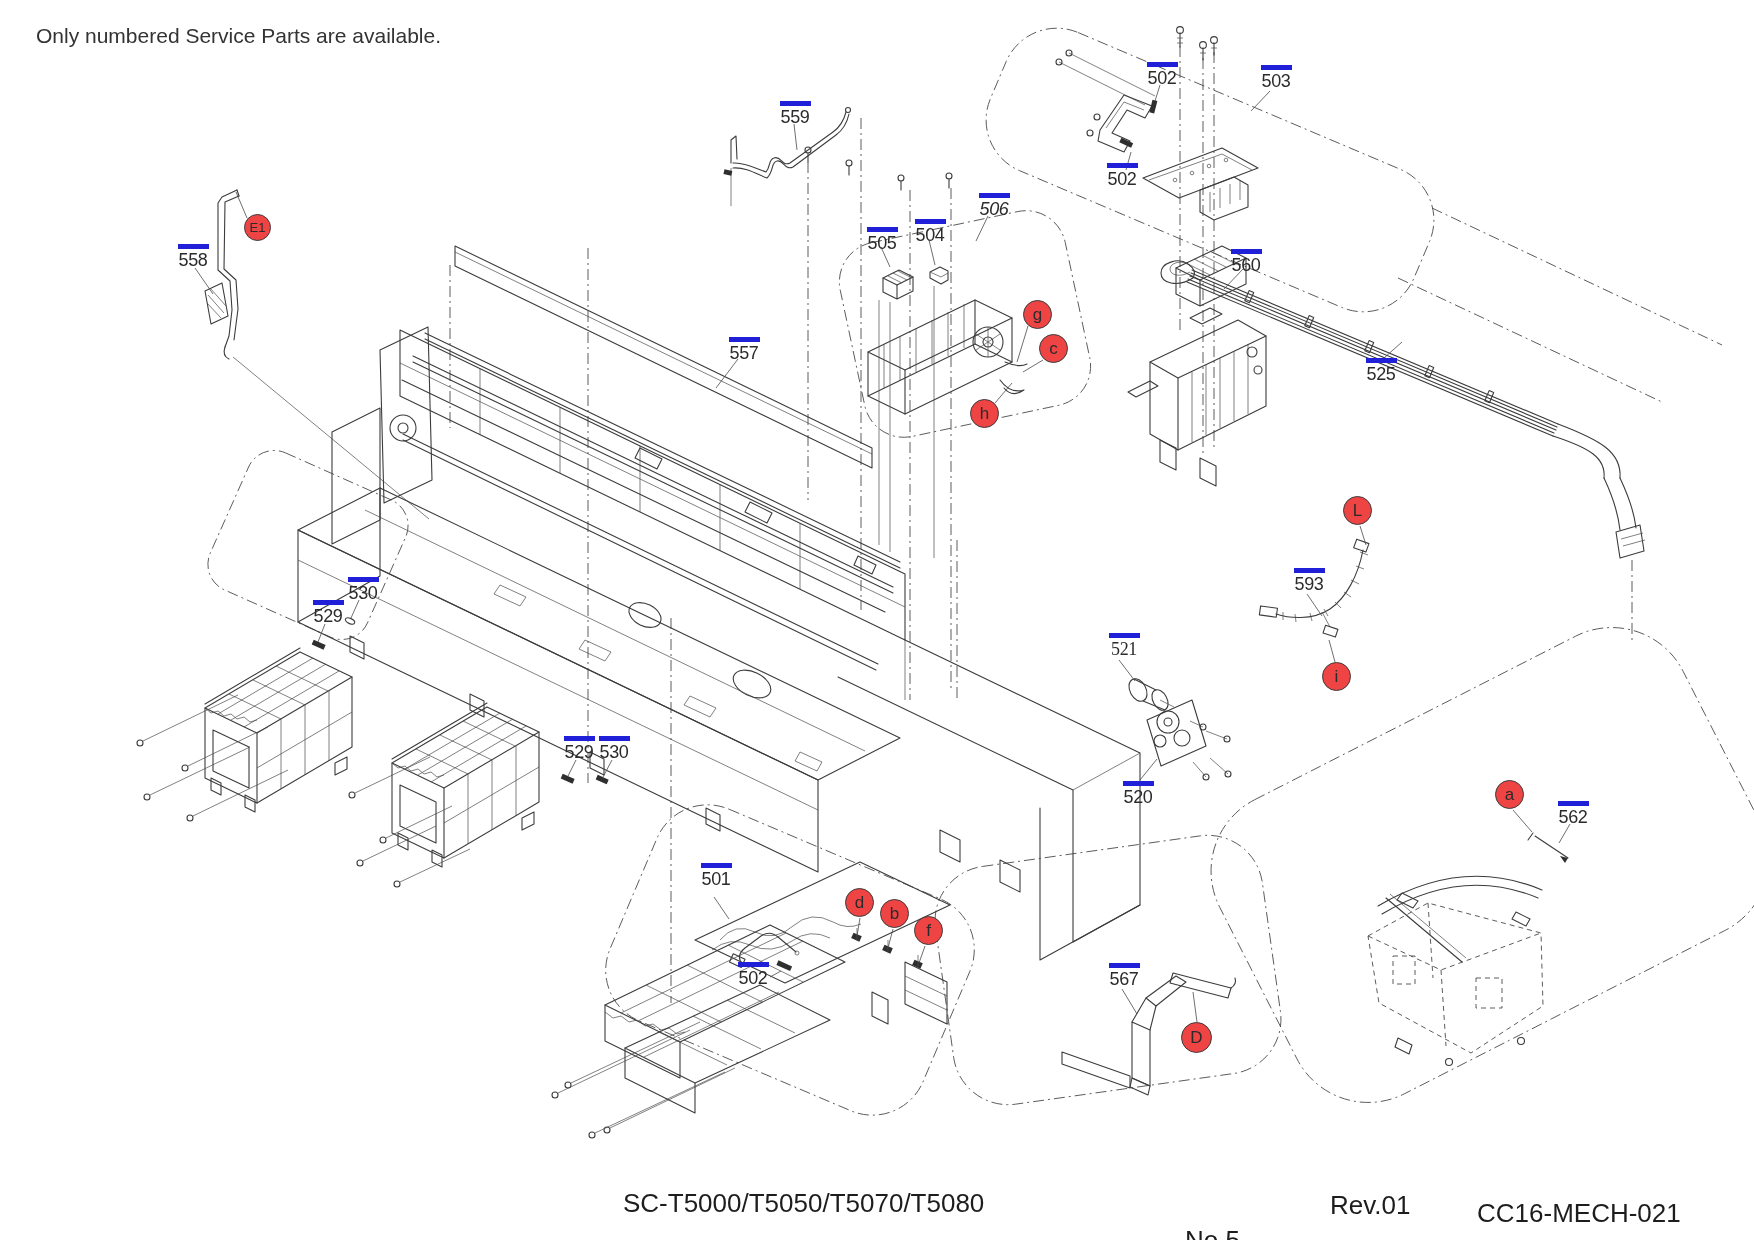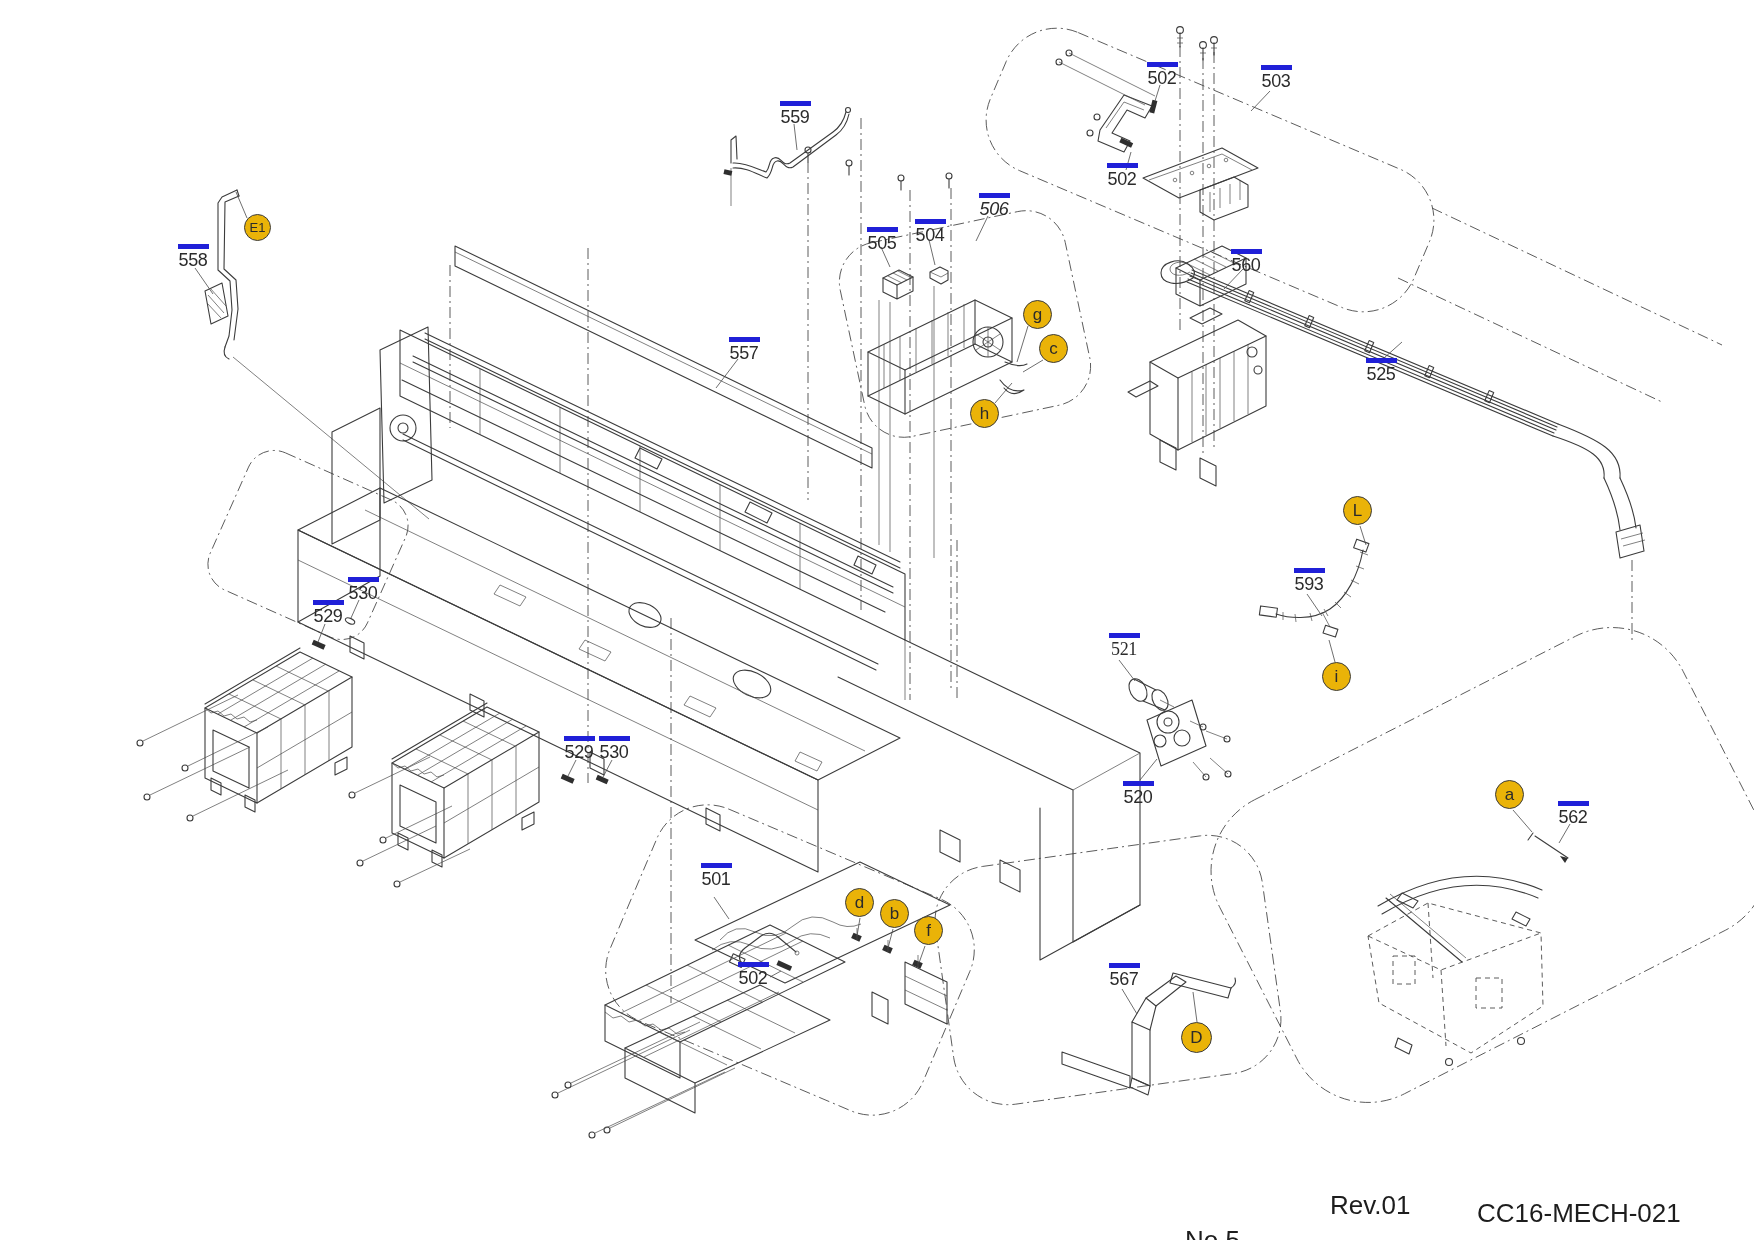--- a/index.html
+++ b/index.html
@@ -3,21 +3,21 @@
 <meta charset="utf-8">
 <style>
   html,body{margin:0;padding:0;background:#fff;}
   #canvas{position:relative;width:1754px;height:1240px;background:#ffffff;overflow:hidden;
           font-family:"Liberation Sans", sans-serif;}
   #art{position:absolute;left:0;top:0;}
   .title{position:absolute;left:36px;top:24px;font-size:21px;color:#333;}
   .plabel{position:absolute;width:44px;text-align:center;}
   .plabel .bar{width:31px;height:5px;margin:0 auto;background:#2020d8;}
   .plabel .num{font-size:18px;line-height:18px;margin-top:2px;color:#2b2b2b;letter-spacing:-0.3px;}
-  .callout{position:absolute;border:1.5px solid #3c3c3c;border-radius:50%;background:#eab308;
+  .callout{position:absolute;border:1.5px solid #3c3c3c;border-radius:50%;background:#ef4444;
            display:flex;align-items:center;justify-content:center;color:#2b2b2b;}
   .footer-item{position:absolute;font-size:26px;color:#1d1d1d;white-space:nowrap;}
   svg *{vector-effect:non-scaling-stroke;}
   .ln{stroke:#3c3c3c;fill:none;stroke-width:1.1;stroke-linejoin:round;stroke-linecap:round;}
   .thin{stroke:#4a4a4a;fill:none;stroke-width:0.7;}
   .dd{stroke:#4a4a4a;fill:none;stroke-width:0.9;stroke-dasharray:11 4 2 4;}
   .dsh{stroke:#4a4a4a;fill:none;stroke-width:0.9;stroke-dasharray:5 4;}
   .blk{fill:#2f2f2f;stroke:none;}
   .ld{stroke:#4a4a4a;fill:none;stroke-width:0.8;}
 </style>
@@ -365,21 +365,23 @@
     <path class="ld" d="M1360,526 L1366,545"></path>
     <path class="ld" d="M1335,662 L1329,640"></path>
     <path class="ld" d="M860,918 L857,936"></path>
     <path class="ld" d="M893,929 L888,948"></path>
     <path class="ld" d="M925,946 L919,963"></path>
     <path class="ld" d="M1197,1022 L1193,992"></path>
     <path class="ld" d="M1513,810 L1532,832"></path>
   </g>
 </svg>
 
-
+<div class="title">Only numbered Service Parts are available.</div>
+
+<div class="footer-item" style="left:623px;top:1188px;">SC-T5000/T5050/T5070/T5080</div>
 <div class="footer-item" style="left:1185px;top:1225px;">No.5</div>
 <div class="footer-item" style="left:1330px;top:1190px;">Rev.01</div>
 <div class="footer-item" style="left:1477px;top:1190px;margin-top:8px;">CC16-MECH-021</div>
 
 <div class="plabel" style="left: 171px; top: 244px;">
       <div class="bar" style="background: rgb(32, 32, 216);"></div>
       <div class="num">558</div>
     </div>
     <div class="plabel" style="left: 773px; top: 101px;">
       <div class="bar" style="background: rgb(32, 32, 216);"></div>

